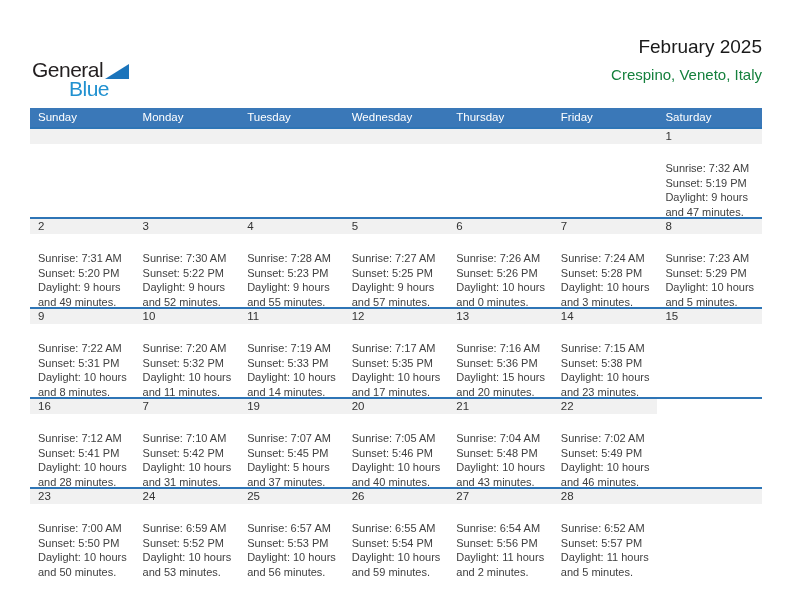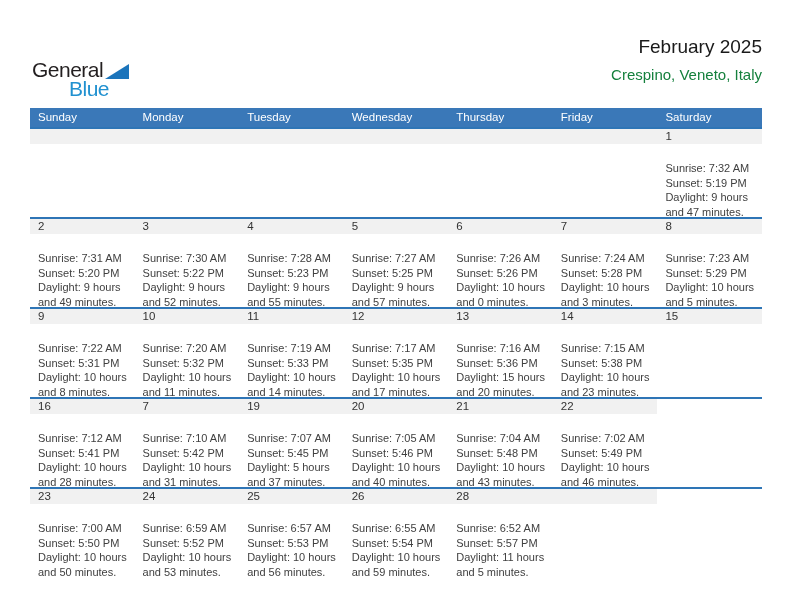--- a/index.html
+++ b/index.html
@@ -317,20 +317,28 @@
         </div>
         <div class="day-cell">
           <div class="day-number">26</div>
           <div class="day-details">
             <div>Sunrise: 6:55 AM</div>
             <div>Sunset: 5:54 PM</div>
             <div>Daylight: 10 hours and 59 minutes.</div>
           </div>
         </div>
         <div class="day-cell">
+          <div class="day-number">27</div>
+          <div class="day-details">
+            <div>Sunrise: 6:54 AM</div>
+            <div>Sunset: 5:56 PM</div>
+            <div>Daylight: 11 hours and 2 minutes.</div>
+          </div>
+        </div>
+        <div class="day-cell">
           <div class="day-number">28</div>
           <div class="day-details">
             <div>Sunrise: 6:52 AM</div>
             <div>Sunset: 5:57 PM</div>
             <div>Daylight: 11 hours and 5 minutes.</div>
           </div>
         </div>
         <div class="day-cell">
           <div class="day-number"></div>
         </div>

